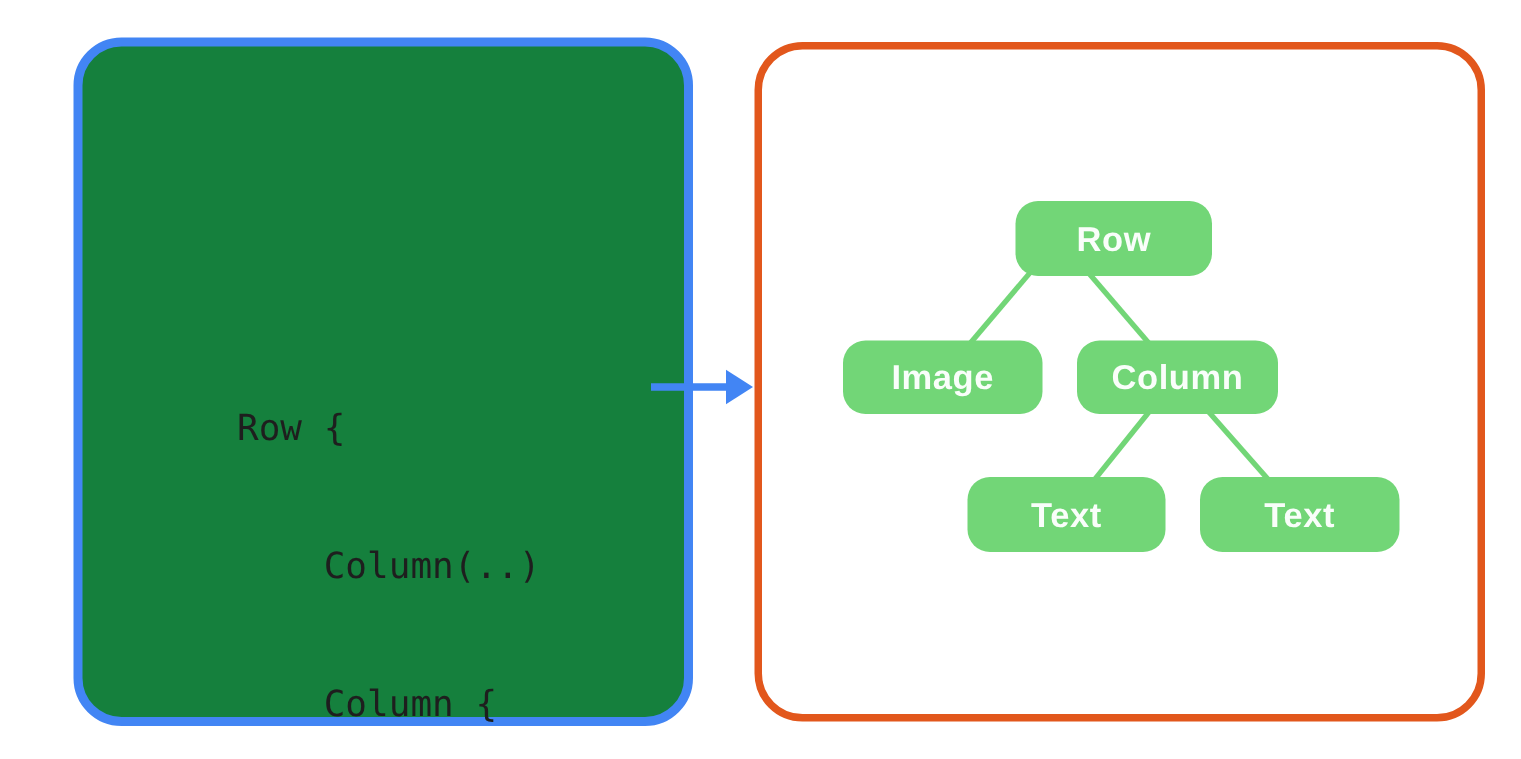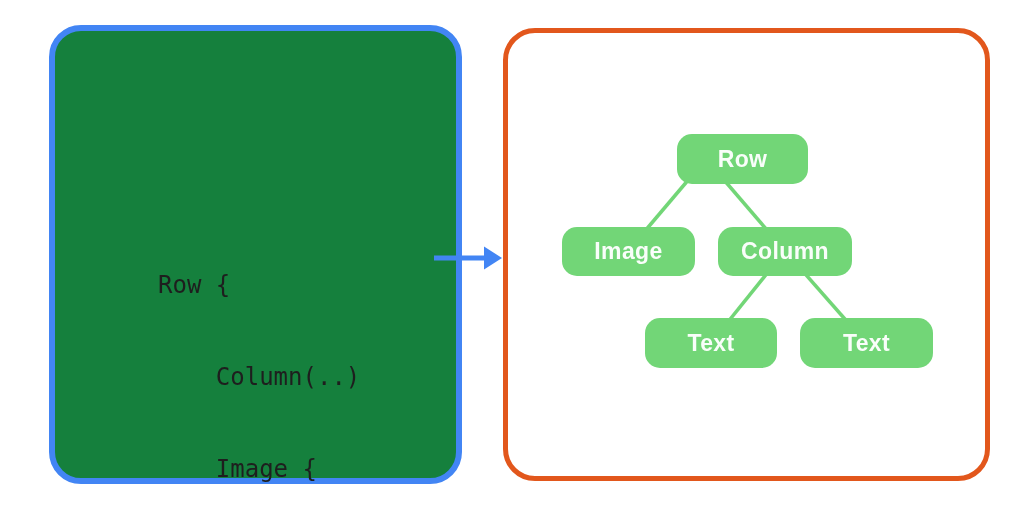--- a/index.html
+++ b/index.html
@@ -90,21 +90,21 @@
 </style>
 </head>
 <body>
 
 <div id="stage">
 
   <div class="code-panel">
     <div class="code-block">
       <div>Row {</div>
       <div>    Column(..)</div>
-      <div>    Image {</div>
+      <div>    Column {</div>
       
       
       
       
     </div>
   </div>
 
   <svg class="arrow-svg" viewBox="0 0 70 26" aria-hidden="true">
     <rect x="0" y="10.5" width="53" height="5" fill="#4285F4"></rect>
     <polygon points="50,1.5 50,24.5 68,13" fill="#4285F4"></polygon>

